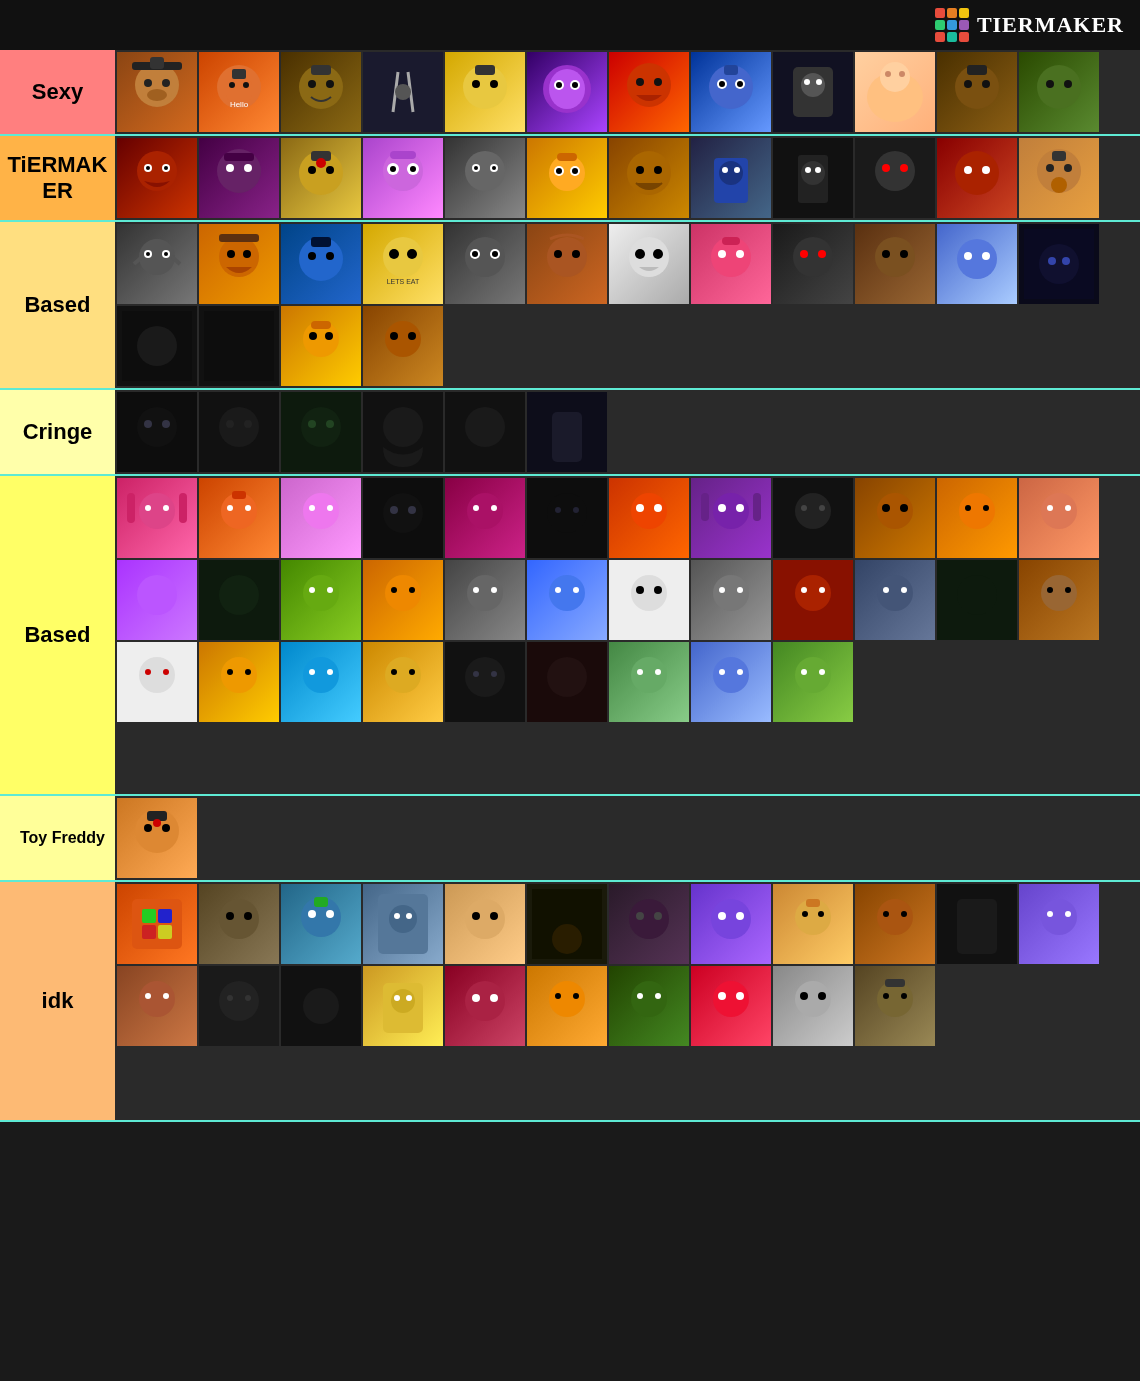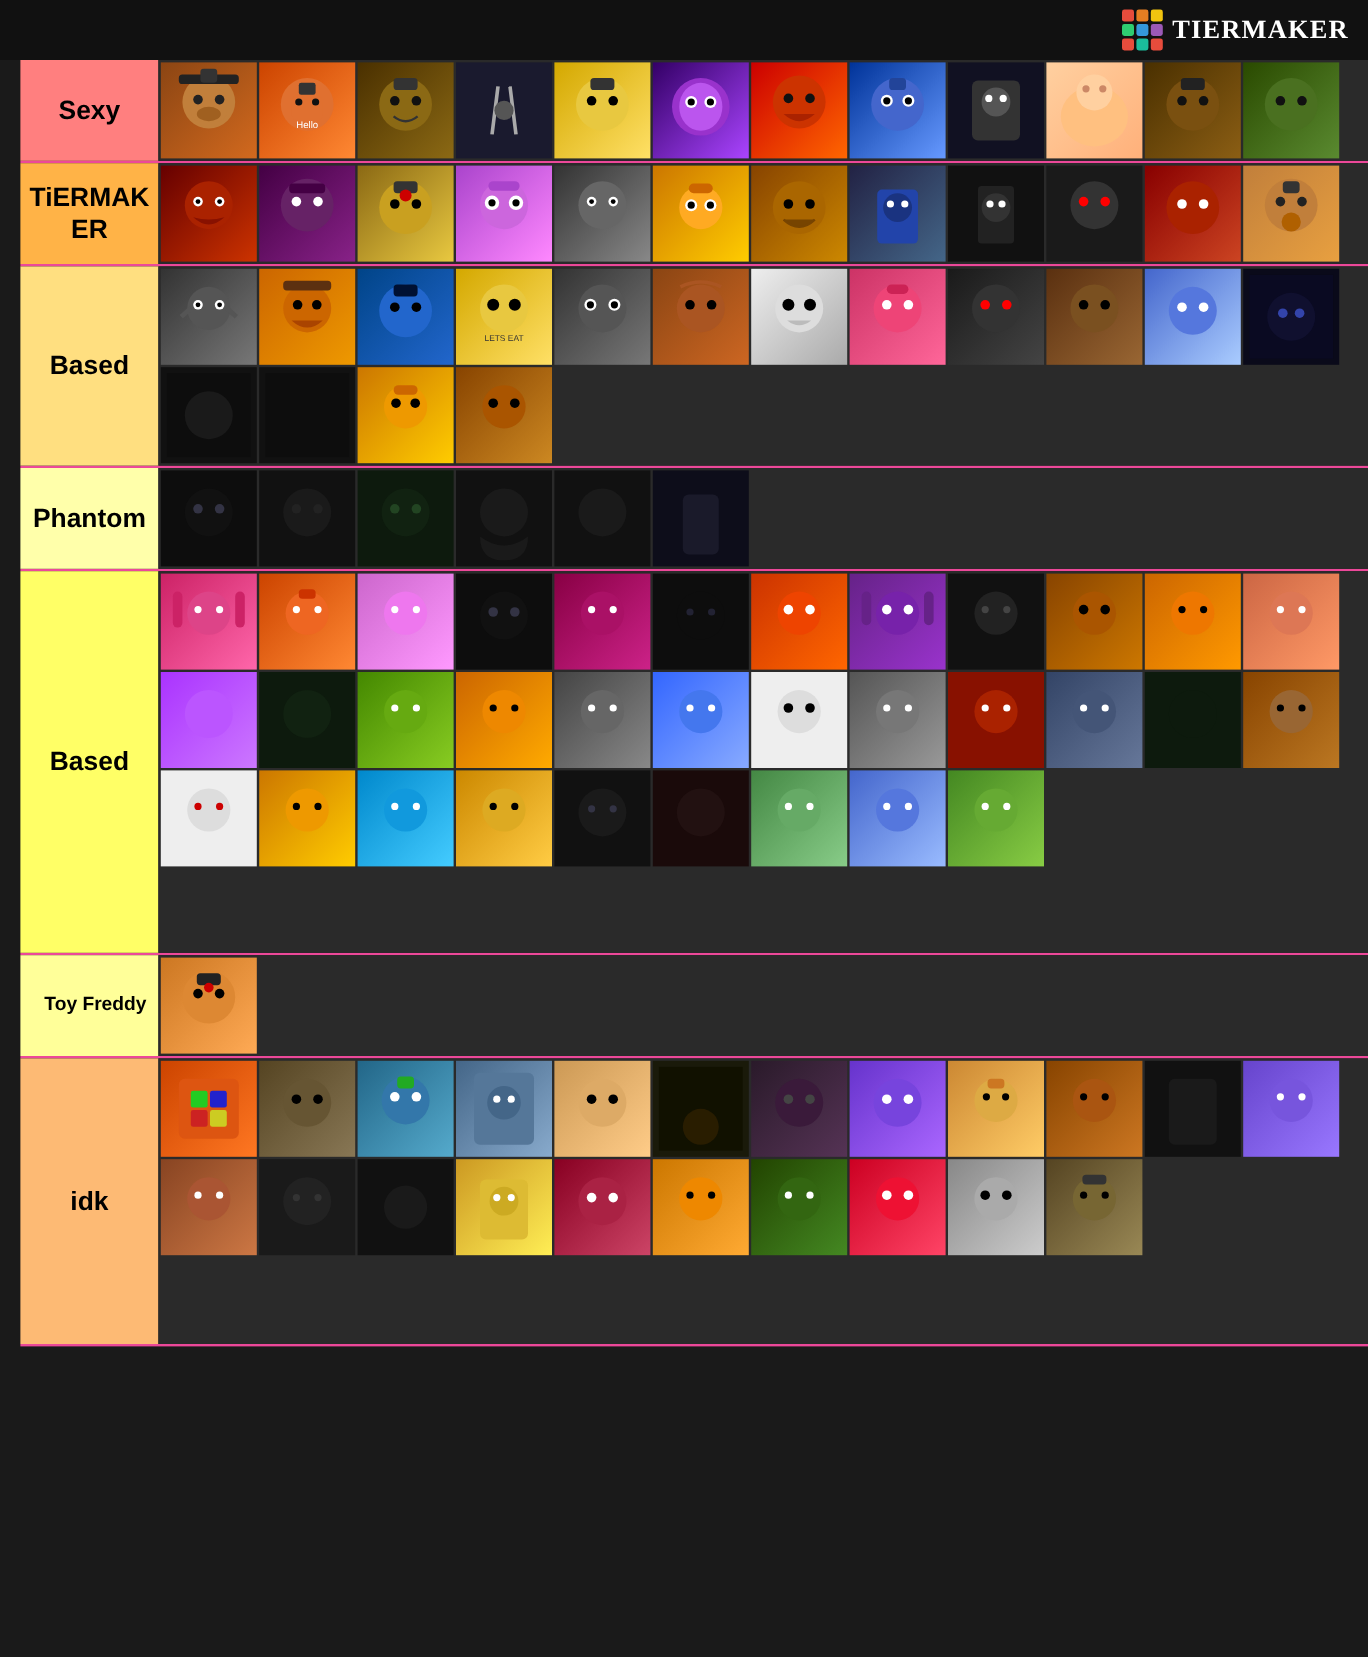--- a/index.html
+++ b/index.html
@@ -44,22 +44,21 @@
       font-size: 22px;
       font-weight: bold;
       letter-spacing: 1px;
       text-transform: uppercase;
       font-family: Liberation Serif, serif;
     }
 
     .tier-row {
       display: flex;
       min-height: 80px;
-      border-bottom: 2px solid #ec4899;
-      margin-left: 17px;
+      border-bottom: 2px solid #5eead4;
     }
 
     .tier-label {
       width: 115px;
       min-width: 115px;
       display: flex;
       align-items: center;
       justify-content: center;
       font-size: 22px;
       font-weight: bold;
@@ -477,21 +476,21 @@
           <svg width="70" height="70" viewBox="0 0 70 70">
             <circle cx="35" cy="28" r="18" fill="#aa5500"></circle>
             <circle cx="26" cy="25" r="4" fill="#000"></circle>
             <circle cx="44" cy="25" r="4" fill="#000"></circle>
           </svg>
         </div>
     </div>
   </div>
 
   <div class="tier-row">
-    <div class="tier-label tier-phantom">Phantom</div>
+    <div class="tier-label tier-phantom">Cringe</div>
     <div class="tier-content">
       <div class="char-placeholder" style="background:#0d0d0d">
           <svg width="70" height="70" viewBox="0 0 70 70">
             <circle cx="35" cy="30" r="20" fill="#111"></circle>
             <circle cx="26" cy="27" r="4" fill="#334"></circle>
             <circle cx="44" cy="27" r="4" fill="#334"></circle>
           </svg>
         </div>
       <div class="char-placeholder" style="background:#111">
           <svg width="70" height="70" viewBox="0 0 70 70">

